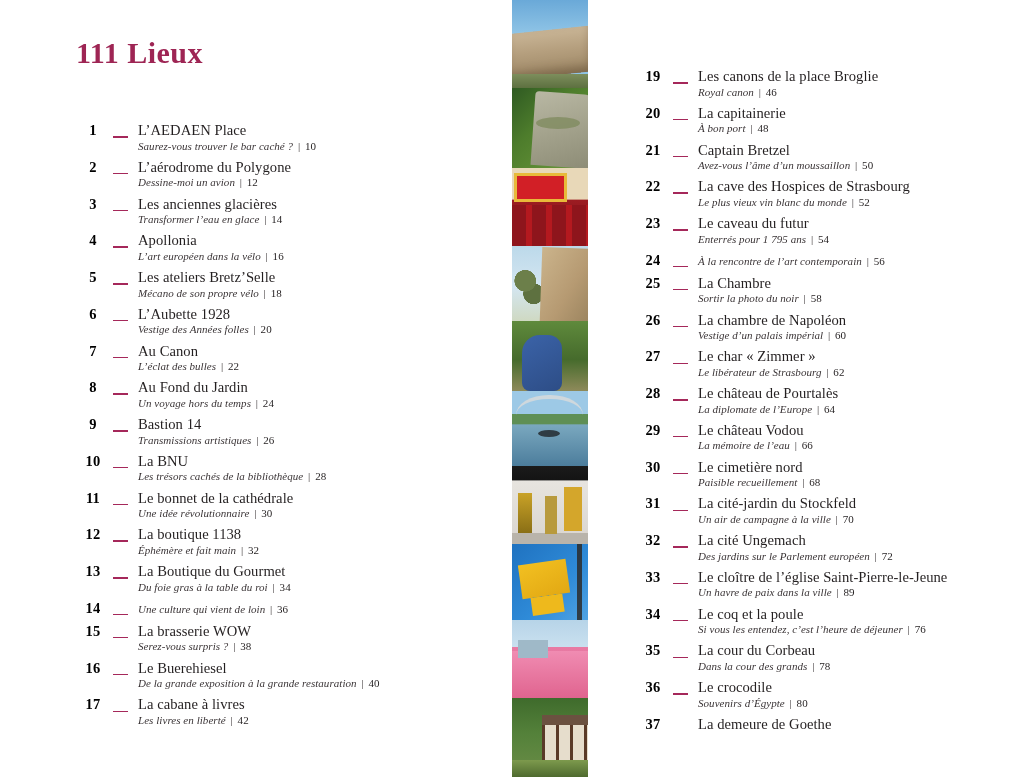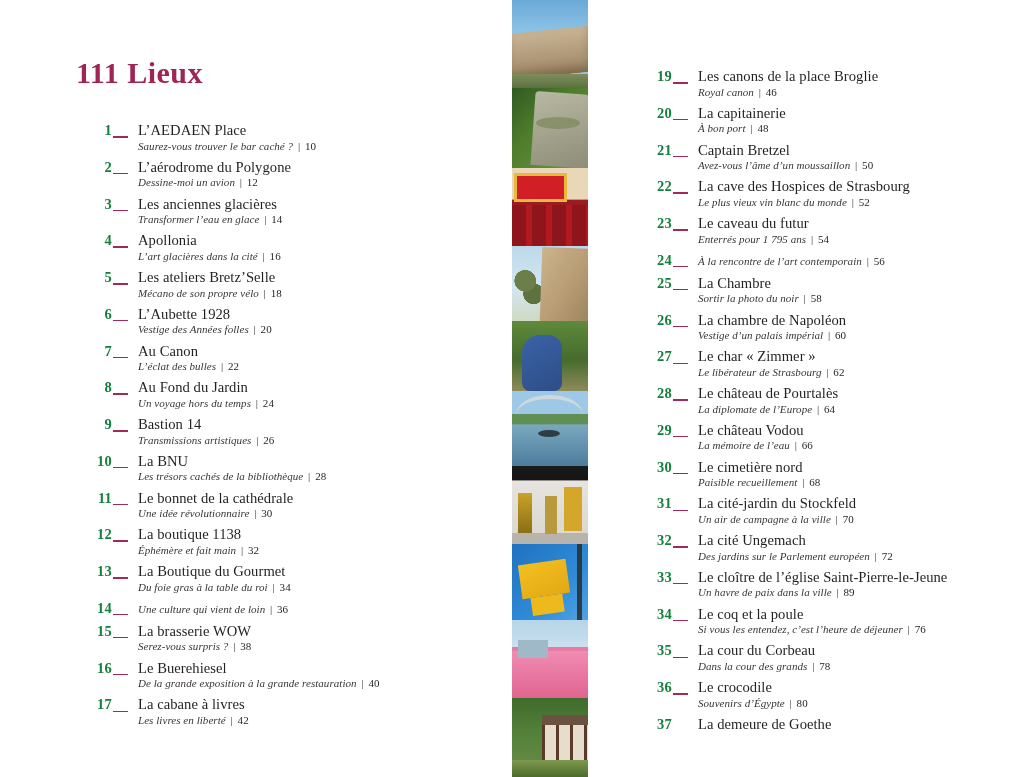--- a/index.html
+++ b/index.html
@@ -8,21 +8,21 @@
     background:#ffffff;
     font-family:"Liberation Serif", serif;
     overflow:hidden;
     position:relative;
   }
   .page{position:relative;width:1024px;height:777px;}
 
   
   .page-title{
     position:absolute;
-    left:76px; top:56px;
+    left:76px; top:36px;
     font-family:"Liberation Serif", serif;
     font-size:30px;
     font-weight:700;
     letter-spacing:0.5px;
     color:#9e2554;
     white-space:nowrap;
   }
 
   
   .col{
@@ -37,25 +37,25 @@
     margin-bottom:6.6px;
     line-height:1.14;
   }
   .toc-row{
     display:flex;
     align-items:baseline;
   }
   .num-cell{
     width:38px;
     flex:0 0 38px;
-    text-align:right;
+    text-align:center;
     position:relative;
     font-size:14.5px;
     font-weight:700;
-    color:#15803d;
+    color:#000000;
     font-family:"Liberation Serif", serif;
     letter-spacing:0.2px;
   }
   .num-rule{
     position:absolute;
     right:-16px;
     bottom:1px;
     width:15px;
     height:1.3px;
     background:#a5285a;
@@ -258,21 +258,21 @@
             <div class="item-title">Les anciennes glacières</div>
             <div class="item-sub"><span>Transformer l’eau en glace</span><span class="sub-sep"> | </span><span class="sub-page">14</span></div>
           </div>
         </div>
       </div>
       <div class="toc-item">
         <div class="toc-row">
           <div class="num-cell">4<span class="num-rule"></span></div>
           <div class="texts">
             <div class="item-title">Apollonia</div>
-            <div class="item-sub"><span>L’art glacières dans la cité</span><span class="sub-sep"> | </span><span class="sub-page">16</span></div>
+            <div class="item-sub"><span>L’art européen dans la vélo</span><span class="sub-sep"> | </span><span class="sub-page">16</span></div>
           </div>
         </div>
       </div>
       <div class="toc-item">
         <div class="toc-row">
           <div class="num-cell">5<span class="num-rule"></span></div>
           <div class="texts">
             <div class="item-title">Les ateliers Bretz’Selle</div>
             <div class="item-sub"><span>Mécano de son propre vélo</span><span class="sub-sep"> | </span><span class="sub-page">18</span></div>
           </div>

